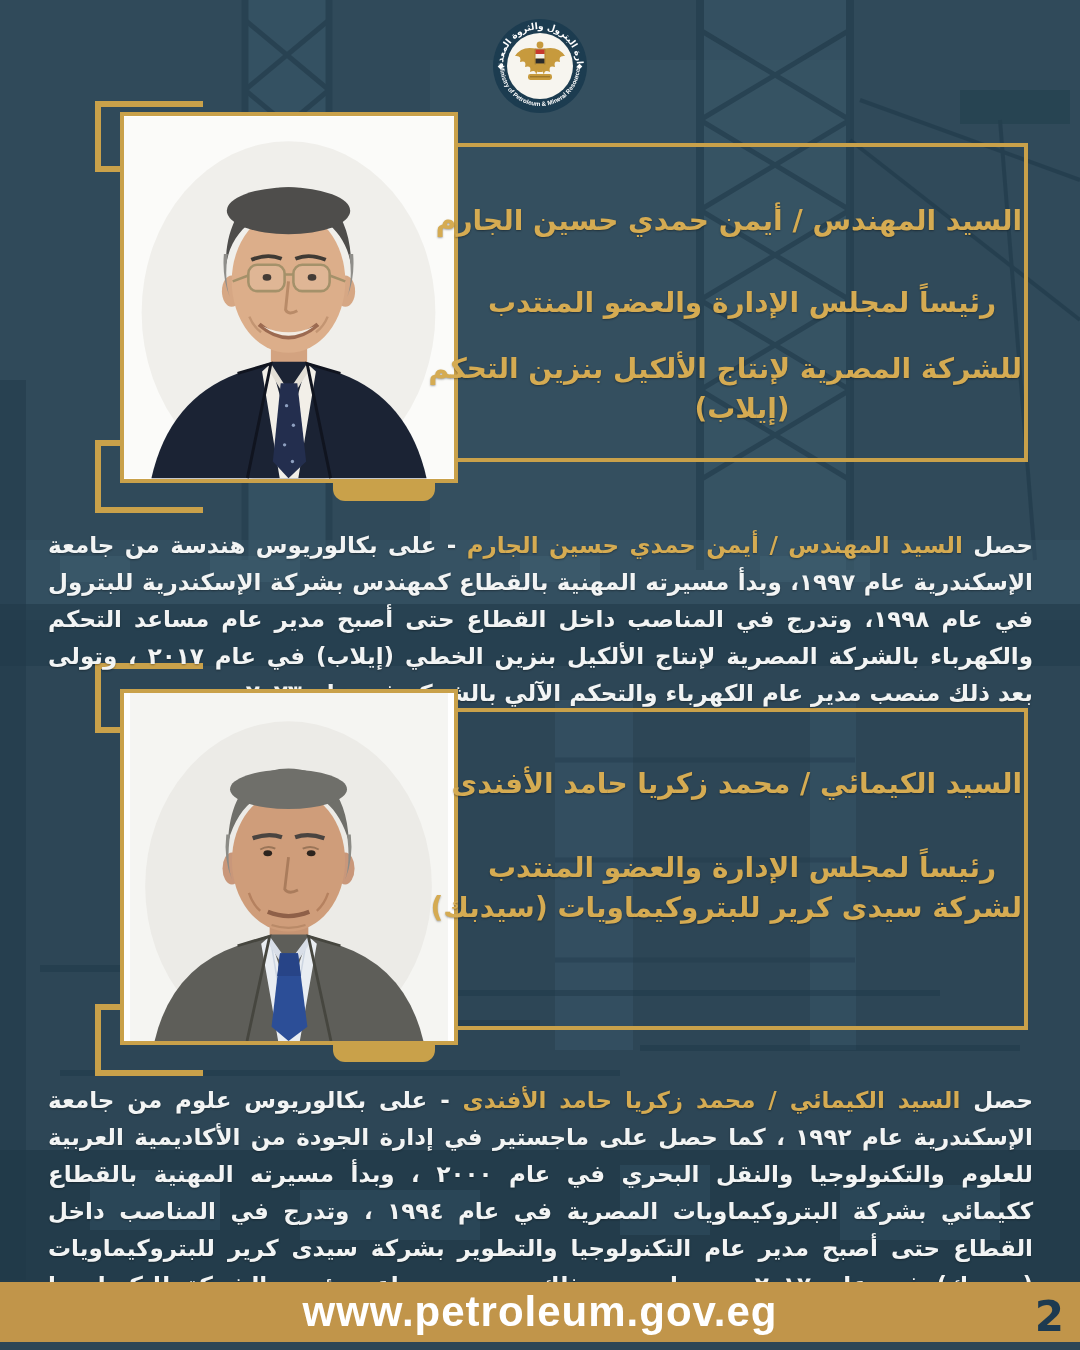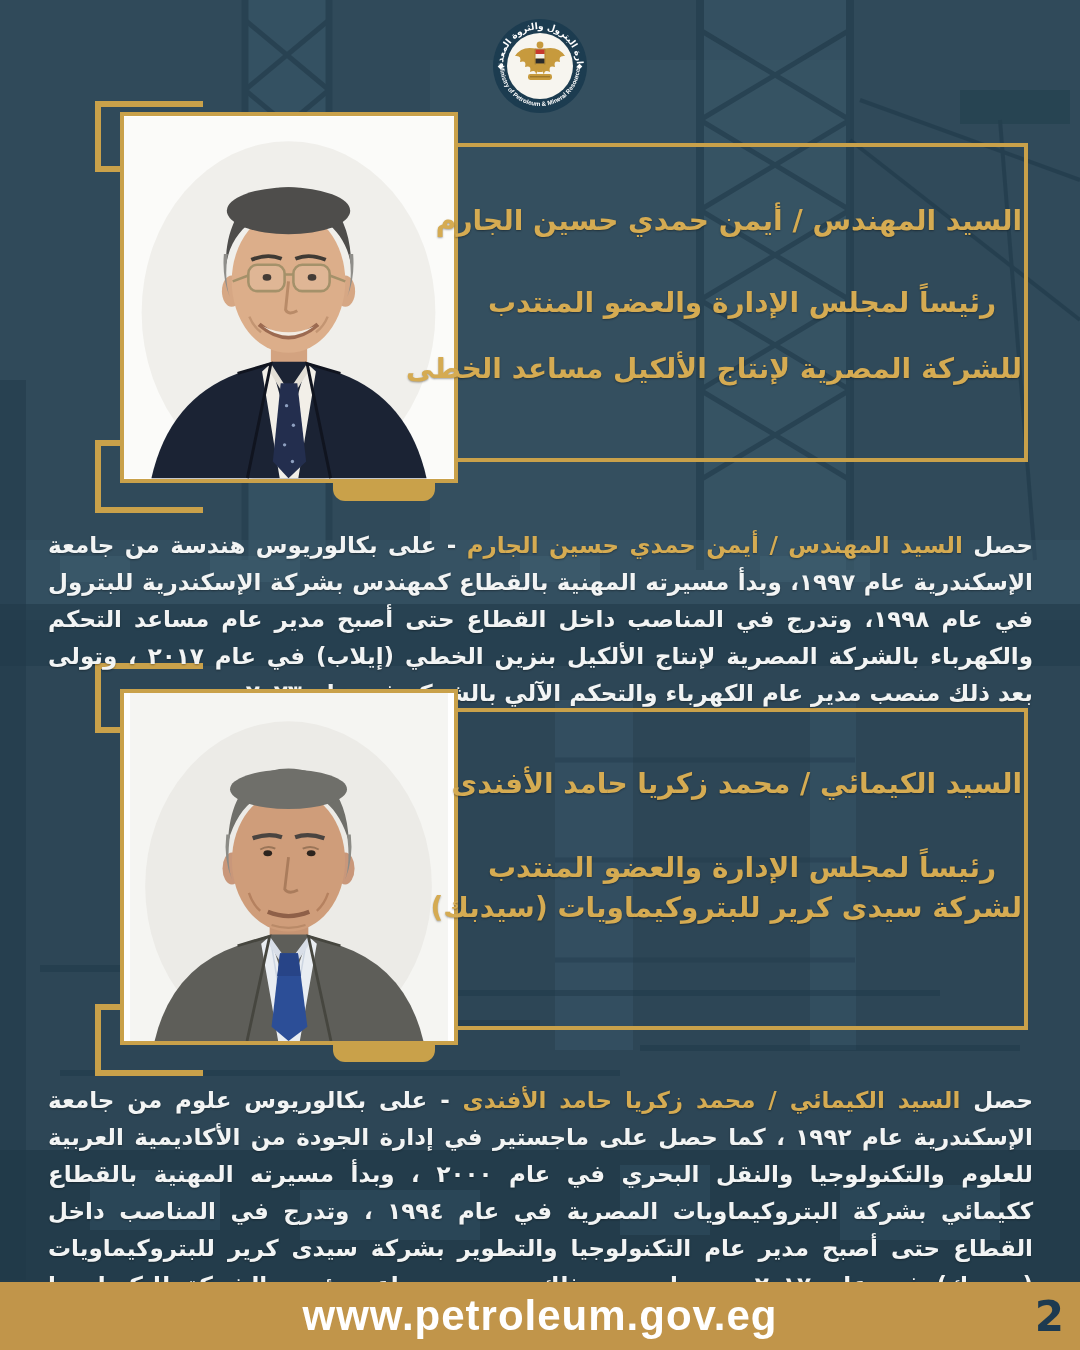--- a/index.html
+++ b/index.html
@@ -45,21 +45,21 @@
   .tb2 .l2{margin-top:44px;}
   .tb2 .l3{}
   
   .bio{z-index:3;width:985px;direction:rtl;text-align:justify;text-align-last:right;
        color:#f2f4f4;font-size:23px;font-weight:bold;line-height:37px;margin:0;
        text-shadow:0 1px 2px rgba(0,0,0,.35);}
   .bio .gold{color:#d5ab52;}
   .bio.b1{left:48px;top:527px;}
   .bio.b2{left:48px;top:1082px;}
   
-  .footer{left:0;top:1282px;width:1080px;height:68px;background:#c1954a;z-index:4;
+  .footer{left:0;top:1282px;width:1080px;height:60px;background:#c1954a;z-index:4;
           display:flex;align-items:center;justify-content:center;}
   .footer .url{color:#ffffff;font-size:42px;font-weight:bold;letter-spacing:1px;
           font-family:"Liberation Sans","DejaVu Sans",sans-serif;}
   .footer .pagenum{position:absolute;right:16px;top:10px;color:#1d3a50;
           font-size:42px;font-weight:bold;}
 </style>
 </head>
 <body>
 
 <div id="canvas">
@@ -191,21 +191,22 @@
           <circle cx="164" cy="335" r="1.7"></circle>
           <circle cx="172" cy="352" r="1.7"></circle>
         </g>
       <path d="M116,262 L150,252 L126,369 M221,262 L187,252 L211,369" stroke="#10141f" stroke-width="3" fill="none"></path>
     </svg>
   </div>
 
   <div class="abs titleblock tb1">
     <div class="tline l1">السيد المهندس / أيمن حمدي حسين الجارم</div>
     <div class="tline l2">رئيساً لمجلس الإدارة والعضو المنتدب</div>
-    <div class="tline l3">للشركة المصرية لإنتاج الألكيل مساعد الخطى</div>
+    <div class="tline l3">للشركة المصرية لإنتاج الألكيل بنزين التحكم</div>
+    <div class="tline l4">(إيلاب)</div>
   </div>
 
   <p class="abs bio b1"><span>حصل </span><span class="gold">السيد المهندس / أيمن حمدي حسين الجارم</span><span> - على بكالوريوس هندسة من جامعة الإسكندرية عام ١٩٩٧، وبدأ مسيرته المهنية بالقطاع كمهندس بشركة الإسكندرية للبترول في عام ١٩٩٨، وتدرج في المناصب داخل القطاع حتى أصبح مدير عام مساعد التحكم والكهرباء بالشركة المصرية لإنتاج الألكيل بنزين الخطي (إيلاب) في عام ٢٠١٧ ، وتولى بعد ذلك منصب مدير عام الكهرباء والتحكم الآلي بالشركة فى عام ٢٠٢٣ .</span></p>
 
   <div class="abs frame f2"></div>
   <div class="abs bracket bk2a"></div>
   <div class="abs bracket bk2b"></div>
   <div class="abs tab t2"></div>
 
   <div class="abs photo p2">

